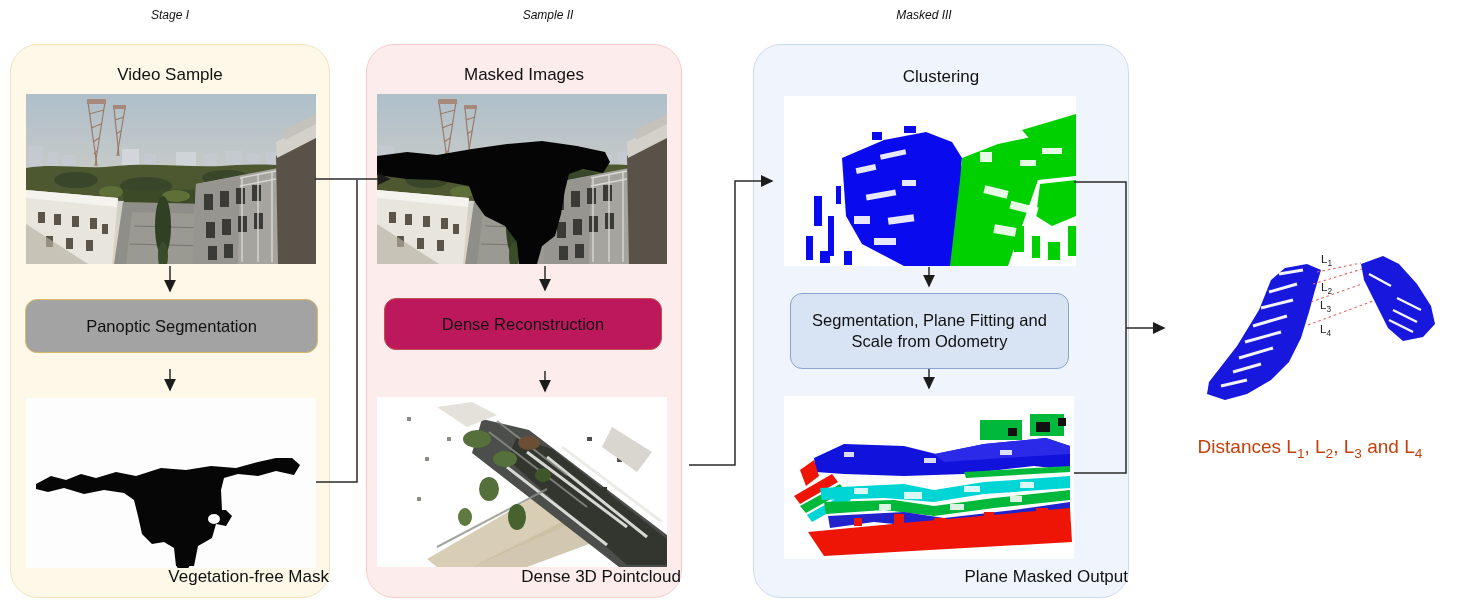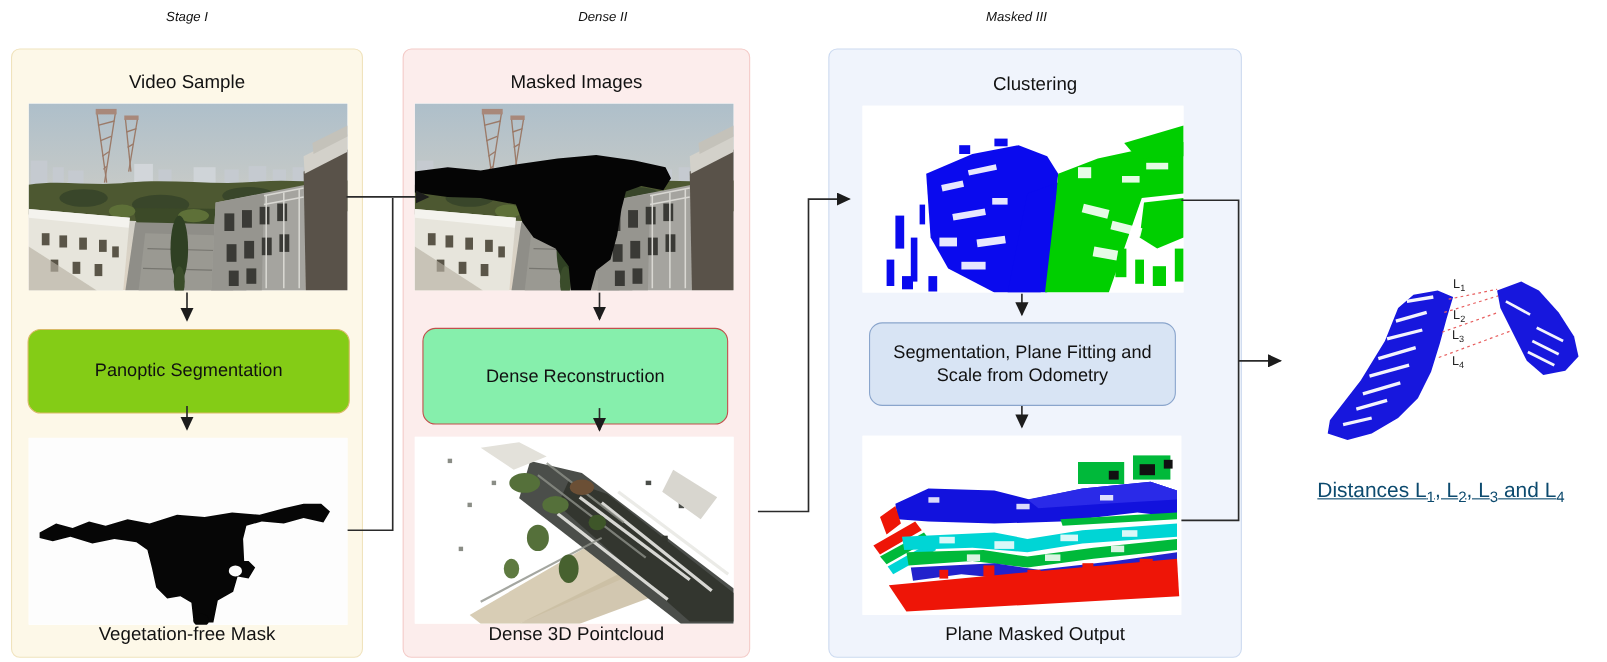--- a/index.html
+++ b/index.html
@@ -1,38 +1,38 @@
 <!DOCTYPE html>
 <html><head>
 <meta charset="utf-8">
 <style>
   html,body{margin:0;padding:0;background:#fff;}
   #canvas{position:relative;width:1461px;height:602px;background:#fff;
           font-family:"Liberation Sans","DejaVu Sans",sans-serif;color:#111;overflow:hidden;}
   .stage-title{position:absolute;top:8px;height:22px;text-align:center;
                font-style:italic;font-size:12px;color:#111;}
-  .panel{position:absolute;top:44px;height:554px;border-radius:8px;border:1px solid;box-sizing:border-box;}
+  .panel{position:absolute;top:44px;height:554px;border-radius:28px;border:1px solid;box-sizing:border-box;}
   .panel.s1{left:10px;width:320px;background:#fdf8e8;border-color:#f0e3bd;}
   .panel.s2{left:366px;width:316px;background:#fcedec;border-color:#f4cbc8;}
   .panel.s3{left:753px;width:376px;background:#f0f4fc;border-color:#ccdaf0;}
   .panel-header{position:absolute;left:0;width:100%;top:20px;text-align:center;font-size:17px;}
-  .panel-footer{position:absolute;left:0;width:100%;top:522px;text-align:center;font-size:17px;}
+  .panel-footer{position:absolute;left:0;width:100%;top:522px;text-align:right;font-size:17px;}
   .img{position:absolute;display:block;background:#fff;}
   .proc{position:absolute;border-radius:12px;border:1.6px solid;box-sizing:border-box;
         display:flex;align-items:center;justify-content:center;text-align:center;
         font-size:16.5px;line-height:1.25;}
-  .proc.p1{left:14px;top:254px;width:293px;height:77px;background:#84cc16;border-color:#d9b967;}
-  .proc.p2{left:17px;top:253px;width:278px;height:88px;background:#86efac;border-color:#c1504c;text-align:right;}
+  .proc.p1{left:14px;top:254px;width:293px;height:54px;background:#a3a3a3;border-color:#d9b967;}
+  .proc.p2{left:17px;top:253px;width:278px;height:52px;background:#be185d;border-color:#c1504c;text-align:right;}
   .proc.p3{left:36px;top:248px;width:279px;height:76px;background:#d8e4f4;border-color:#8aa5cc;}
   #connectors{position:absolute;left:0;top:0;width:1461px;height:602px;pointer-events:none;}
   #final-figure{position:absolute;left:1185px;top:240px;width:260px;height:170px;}
   .dist-label{position:absolute;font-size:11.5px;color:#222;}
   .dist-label .sub, .caption .sub{font-size:0.72em;vertical-align:-0.35em;}
   .caption{position:absolute;left:1160px;top:436px;width:300px;text-align:center;
-           font-size:19px;white-space:nowrap;color:#0c4a6e;text-decoration:underline;}
+           font-size:19px;white-space:nowrap;color:#c2410c;}
 </style>
 </head>
 <body>
 
 <div id="canvas">
 
   <svg width="0" height="0" style="position:absolute" aria-hidden="true">
     <defs>
       <linearGradient id="skyg" x1="0" y1="0" x2="0" y2="1">
         <stop offset="0" stop-color="#aebfca"></stop>
@@ -128,21 +128,21 @@
         </g>
         <g fill="#a8887a">
             <rect x="61" y="5" width="19" height="5"></rect>
             <rect x="87" y="11" width="13" height="4"></rect>
           </g>
       </symbol>
     </defs>
   </svg>
 
   <div class="stage-title" style="left:10px;width:320px;">Stage I</div>
-  <div class="stage-title" style="left:390px;width:316px;">Dense II</div>
+  <div class="stage-title" style="left:390px;width:316px;">Sample II</div>
   <div class="stage-title" style="left:753px;width:342px;">Masked III</div>
 
   <div class="panel s1">
     <div class="panel-header">Video Sample</div>
 
     <svg class="img" style="left:15px;top:49px;" width="290" height="170" viewBox="0 0 290 170">
       <use href="#aerial" xlink:href="#aerial"></use>
     </svg>
 
     <div class="proc p1">

